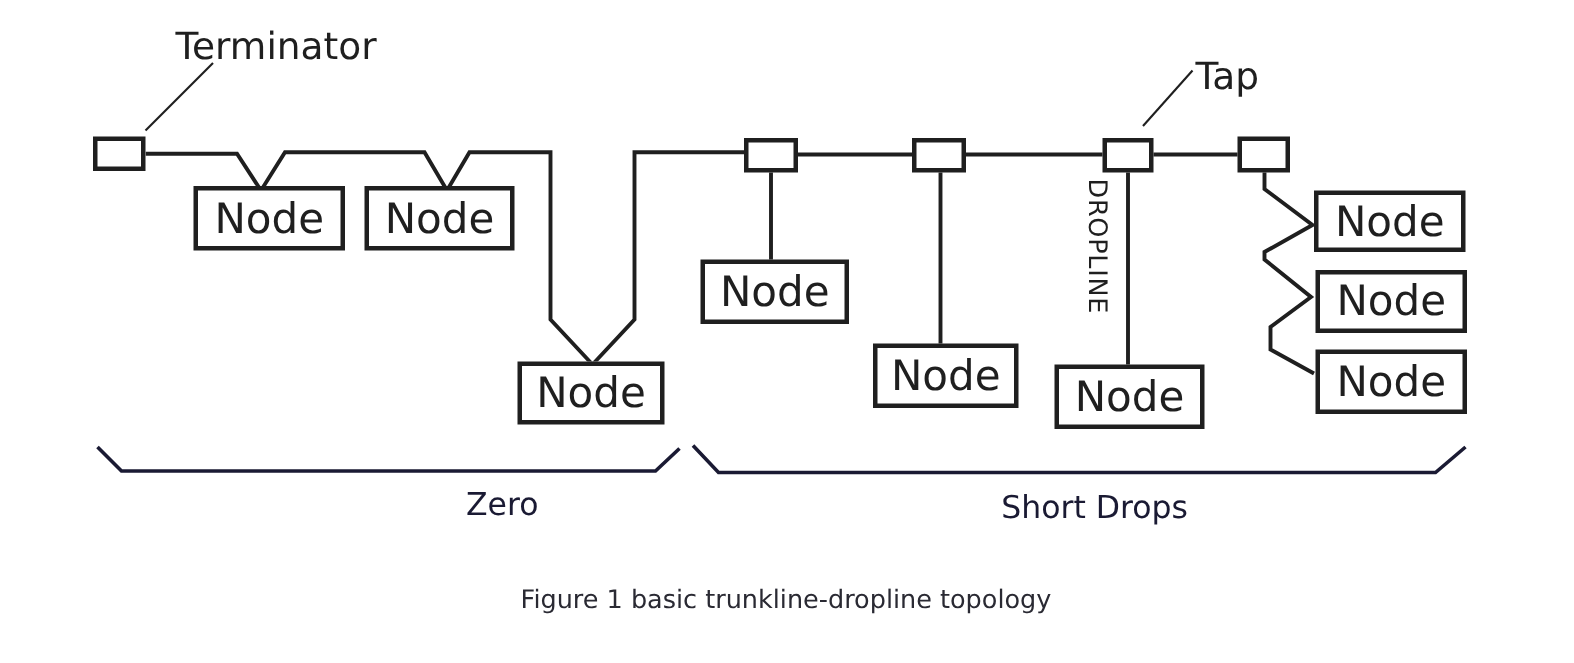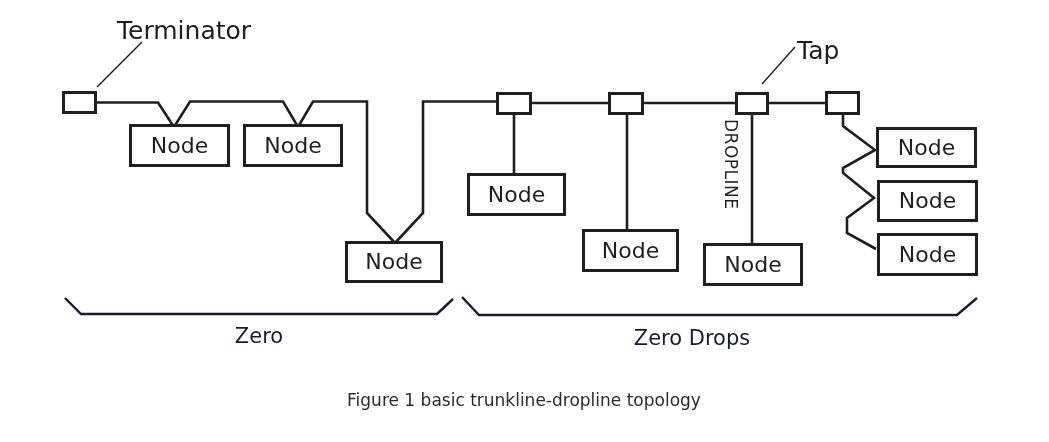--- a/index.html
+++ b/index.html
@@ -38,21 +38,21 @@
     stroke-width: 2.4;
   }
   .node-box {
     position: absolute;
     box-sizing: border-box;
     border: 3px solid #1f1f1f;
     background: #ffffff;
     display: flex;
     align-items: center;
     justify-content: center;
-    font-size: 22px;
+    font-size: 28px;
     line-height: 1;
     color: #1f1f1f;
   }
   .tap-box {
     position: absolute;
     box-sizing: border-box;
     border: 3px solid #1f1f1f;
     background: #ffffff;
   }
   .float-label {
@@ -60,21 +60,21 @@
     font-size: 25px;
     line-height: 1.2;
     color: #1f1f1f;
     white-space: nowrap;
   }
   .center-label {
     position: absolute;
     font-size: 21px;
     line-height: 1.2;
     color: #1a1a33;
-    text-align: center;
+    text-align: right;
     white-space: nowrap;
   }
   .dropline-label {
     position: absolute;
     left: 721px;
     top: 119px;
     height: 118px;
     writing-mode: vertical-rl;
     text-orientation: mixed;
     font-size: 17px;
@@ -152,17 +152,17 @@
   </div>
   <div class="node-box" style="left:877px; top:233px; width:101px; height:43px;">
     <span>Node</span>
   </div>
 
   <div class="float-label" style="left:117px; top:16px;">Terminator</div>
   <div class="float-label" style="left:797px; top:16px;margin-top:20px;">Tap</div>
   <div class="dropline-label">DROPLINE</div>
 
   <div class="center-label" style="left:159px; top:324px; width:200px;">Zero</div>
-  <div class="center-label" style="left:592px; top:326px; width:200px;">Zero Drops</div>
+  <div class="center-label" style="left:592px; top:326px; width:200px;">Short Drops</div>
 
   <div class="caption">Figure 1 basic trunkline-dropline topology</div>
 
 </div>
 
 </body></html>

